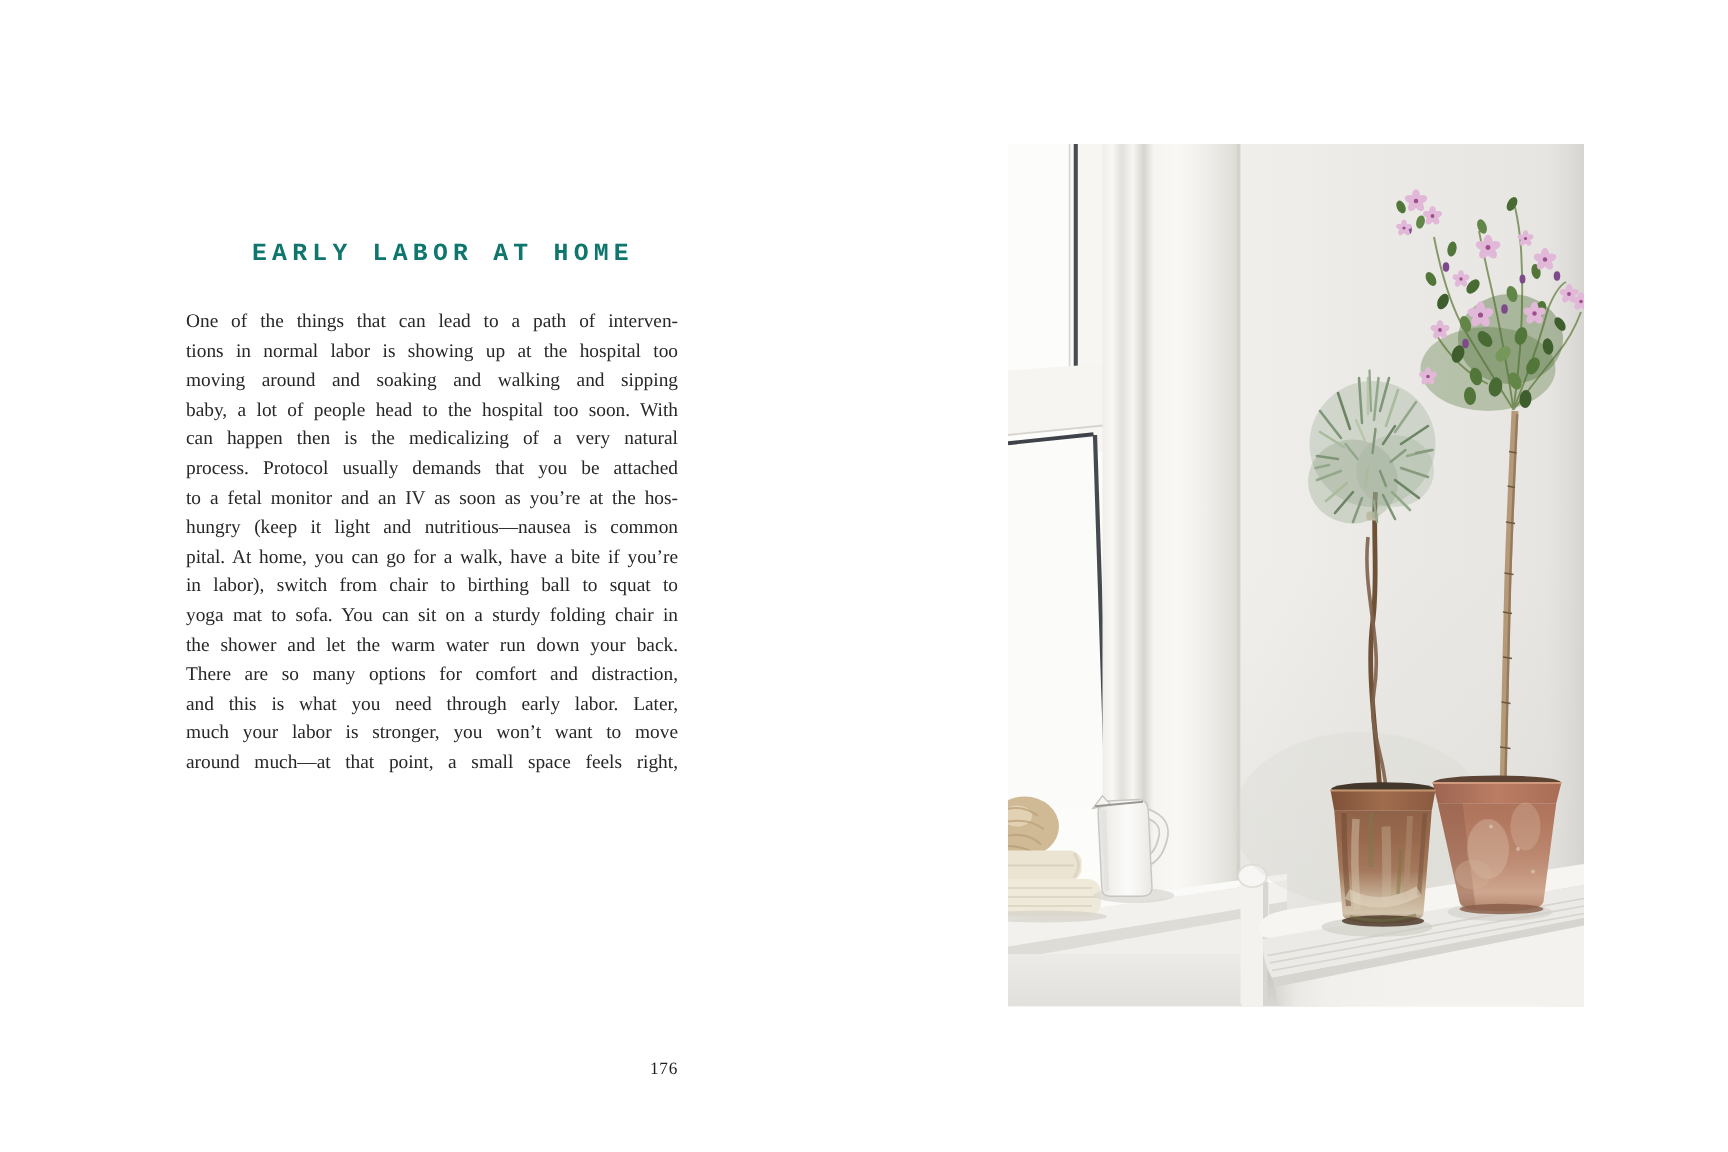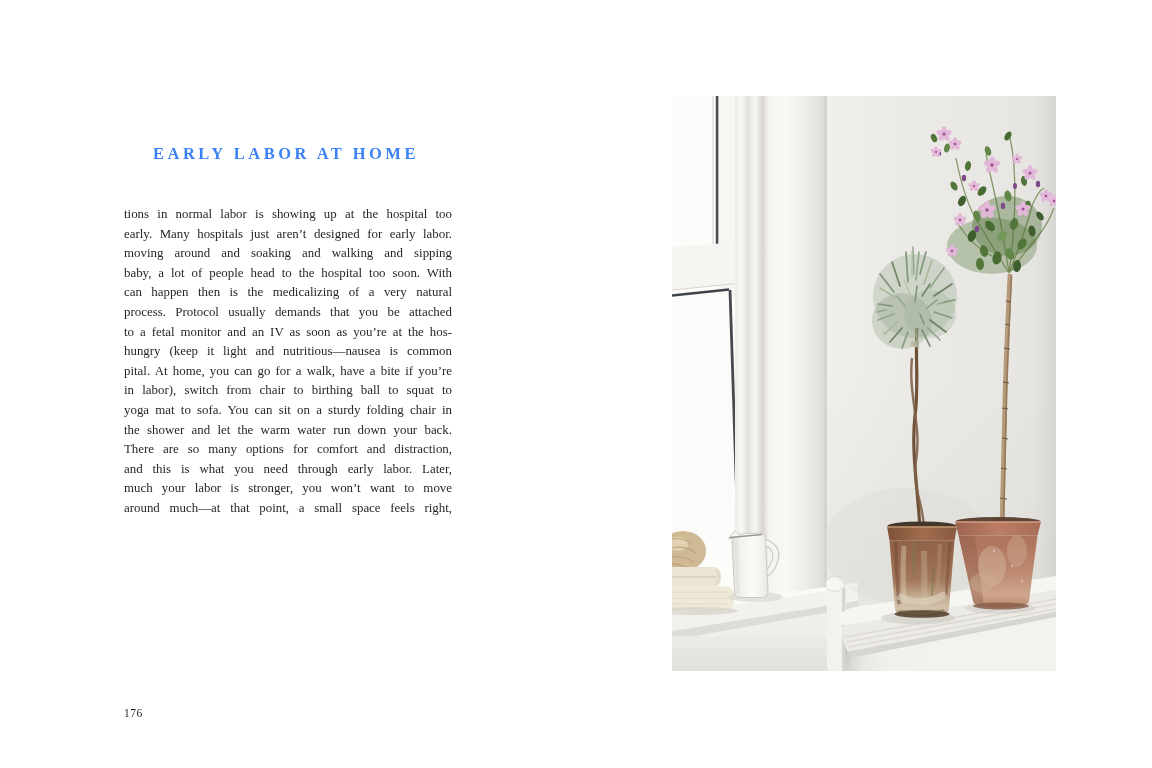--- a/index.html
+++ b/index.html
@@ -1,38 +1,38 @@
 <!DOCTYPE html>
 <html><head>
 <meta charset="utf-8">
 <style>
   html,body{margin:0;padding:0;background:#ffffff;}
   .spread{position:relative;width:1152px;height:768px;background:#ffffff;overflow:hidden;}
-  .heading{position:absolute;left:153px;top:144px;margin:0;
-    font-family:Liberation Serif, serif;font-weight:700;font-size:16.5px;line-height:20px;
-    letter-spacing:3.5px;color:#3b82f6;}
+  .heading{position:absolute;left:153px;top:144px;margin:15px;
+    font-family:Liberation Mono, monospace;font-weight:700;font-size:16.5px;line-height:20px;
+    letter-spacing:3.5px;color:#0f766e;}
   .body-text{position:absolute;left:124px;top:205px;width:328px;
     font-family:"Liberation Serif",serif;font-size:12.9px;color:#272729;}
   .ln{height:19.6px;line-height:19.6px;text-align:justify;text-align-last:justify;}
   .ln.last{text-align-last:left;}
-  .folio{position:absolute;left:124px;top:707px;width:328px;text-align:left;
+  .folio{position:absolute;left:124px;top:707px;width:328px;text-align:right;
     font-family:"Liberation Serif",serif;font-size:11.5px;letter-spacing:.5px;color:#1f1f21;}
   .photo{position:absolute;left:672px;top:96px;width:384px;height:575px;margin:0;}
   .photo svg{display:block;width:384px;height:575px;}
 </style>
 </head>
 <body>
 
 <div class="spread">
 
   <section>
     <h1 class="heading">EARLY LABOR AT HOME</h1>
     <div class="body-text">
+      <div class="ln">One of the things that can lead to a path of interven-</div>
       <div class="ln">tions in normal labor is showing up at the hospital too</div>
-      <div class="ln">early. Many hospitals just aren’t designed for early labor.</div>
       <div class="ln">moving around and soaking and walking and sipping</div>
       <div class="ln">baby, a lot of people head to the hospital too soon. With</div>
       <div class="ln">can happen then is the medicalizing of a very natural</div>
       <div class="ln">process. Protocol usually demands that you be attached</div>
       <div class="ln">to a fetal monitor and an IV as soon as you’re at the hos-</div>
       <div class="ln">hungry (keep it light and nutritious—nausea is common</div>
       <div class="ln">pital. At home, you can go for a walk, have a bite if you’re</div>
       <div class="ln">in labor), switch from chair to birthing ball to squat to</div>
       <div class="ln">yoga mat to sofa. You can sit on a sturdy folding chair in</div>
       <div class="ln">the shower and let the warm water run down your back.</div>

